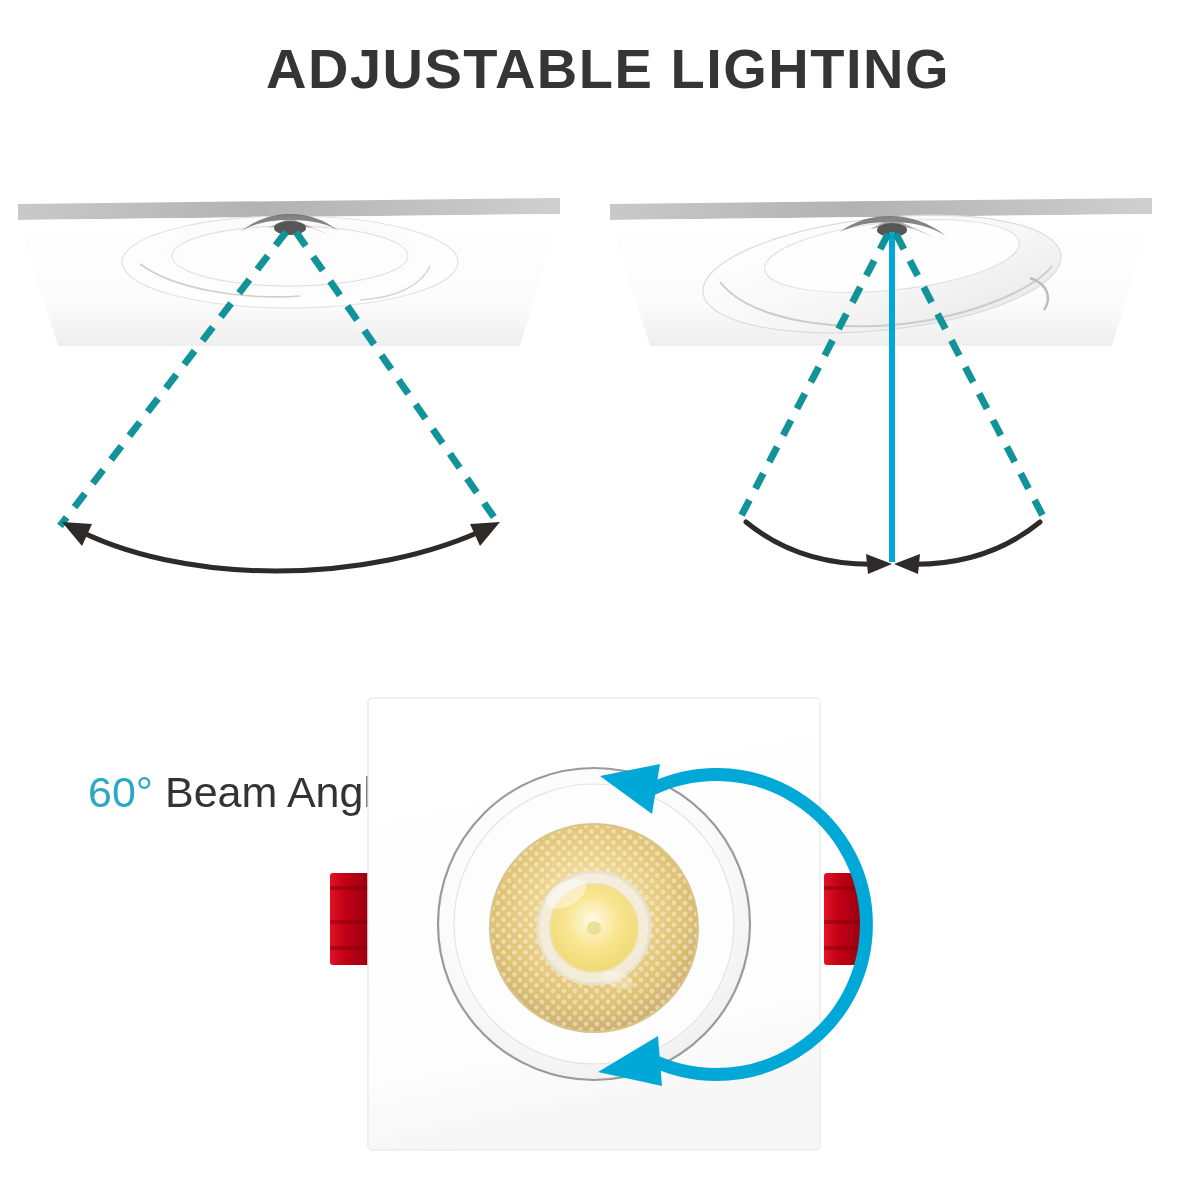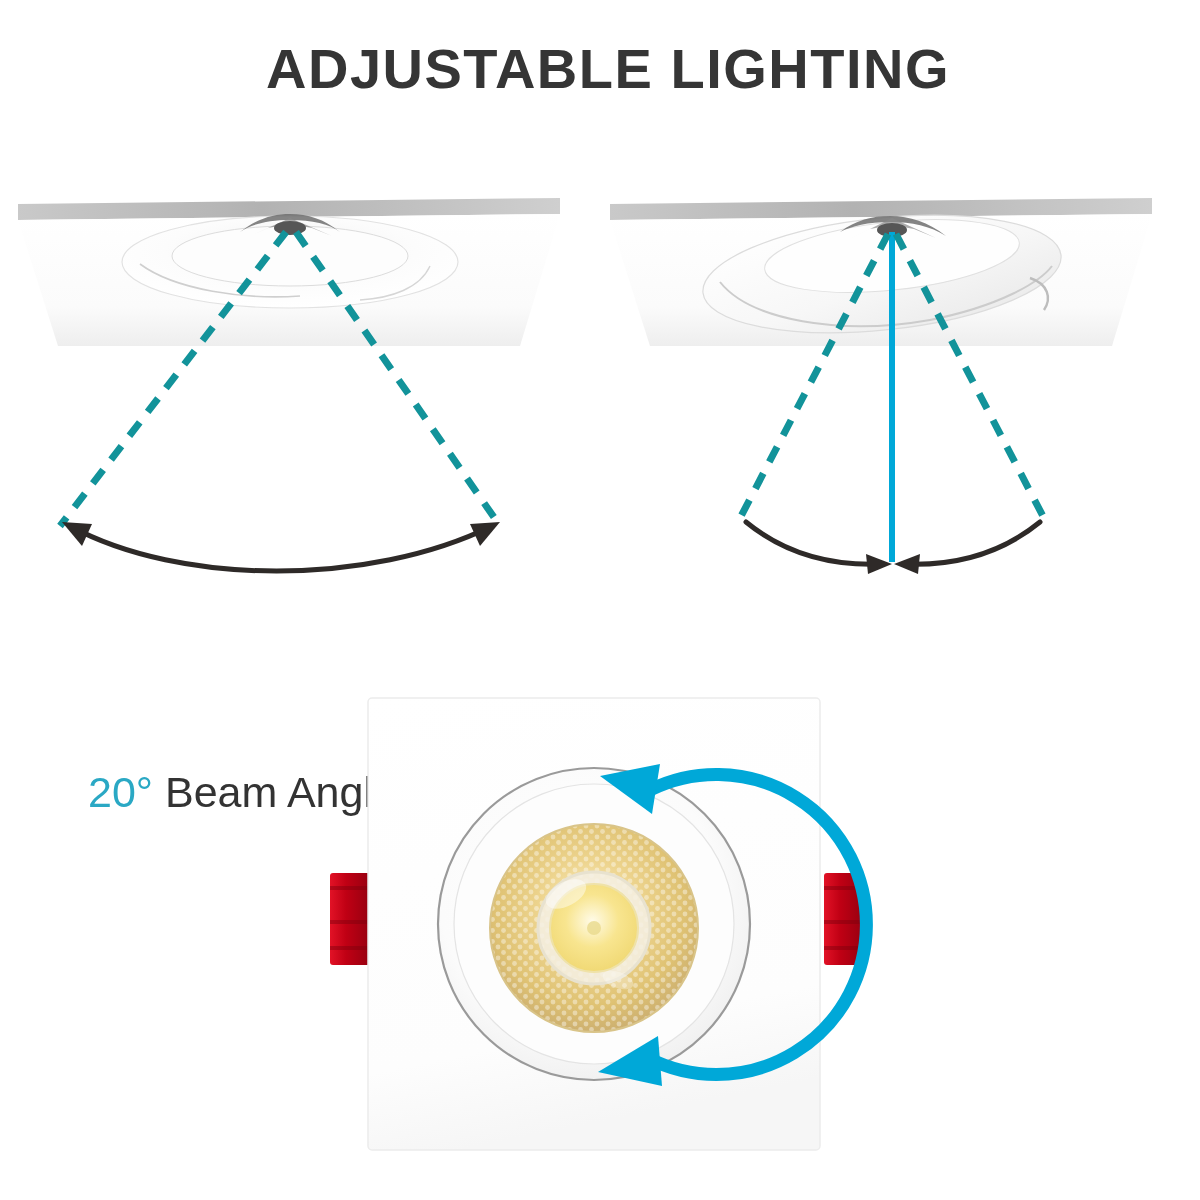--- a/index.html
+++ b/index.html
@@ -97,21 +97,21 @@
       </g>
 
       <g>
         <path d="M 70,356 C 180,416 370,416 492,356" fill="none" stroke="#2e2a28" stroke-width="5" stroke-linecap="round"></path>
         <polygon points="62,352 92,354 82,376" fill="#2e2a28"></polygon>
         <polygon points="500,352 470,354 480,376" fill="#2e2a28"></polygon>
       </g>
     </svg>
 
     <div class="caption" id="caption-beam">
-      <span class="num">20°</span><span> Beam Angle</span>
+      <span class="num">60°</span><span> Beam Angle</span>
     </div>
   </div>
 
   <div class="panel" id="panel-tilt">
     <svg class="svgwrap" viewBox="0 0 600 500" preserveAspectRatio="none">
       <defs>
         <linearGradient id="faceGradB" x1="0" y1="0" x2="0" y2="1">
           <stop offset="0%" stop-color="#ffffff"></stop>
           <stop offset="70%" stop-color="#fbfbfb"></stop>
           <stop offset="100%" stop-color="#eeeeee"></stop>

